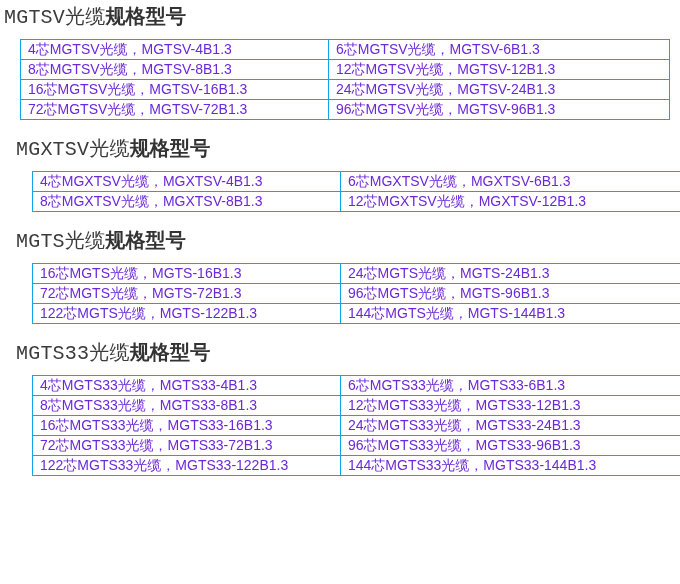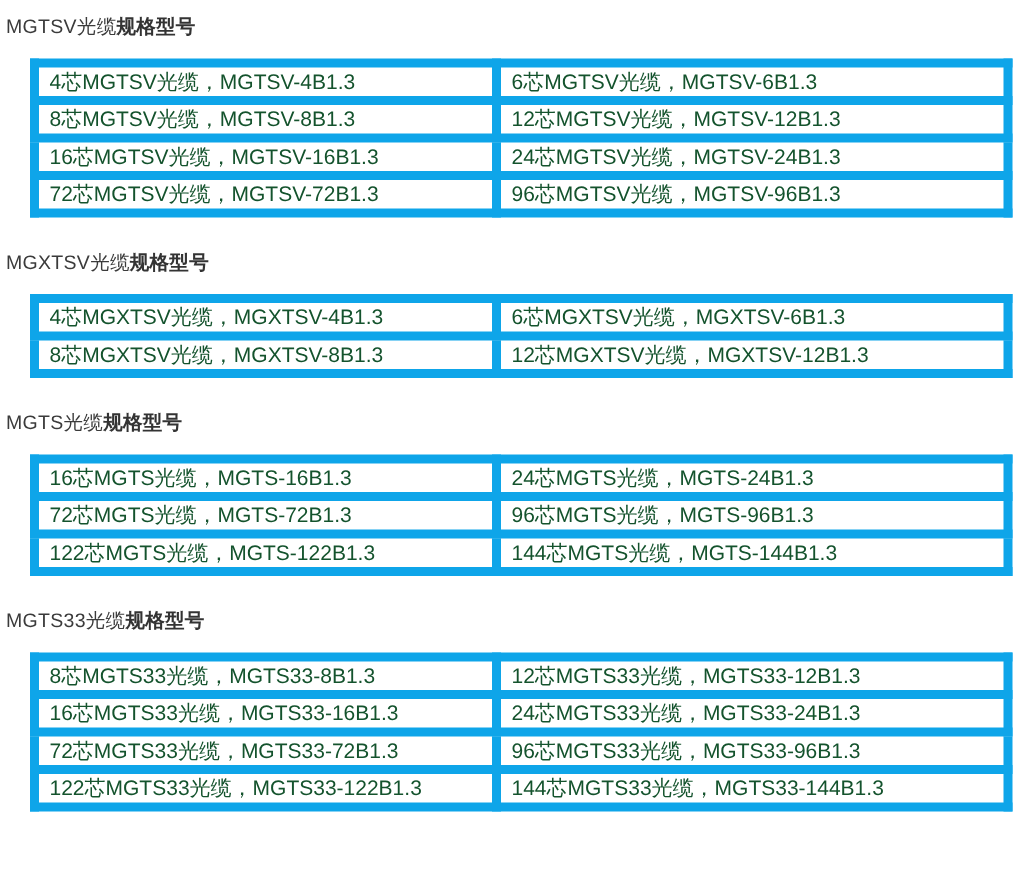--- a/index.html
+++ b/index.html
@@ -12,49 +12,51 @@
     width: 680px;
     height: 584px;
     overflow: hidden;
     box-sizing: border-box;
     padding: 8px 0 0 4px;
     background: #ffffff;
     font-family: "Liberation Sans", "DejaVu Sans", sans-serif;
   }
   .section + .section {
     margin-top: 20px;
+    margin-left: 12px;
   }
   .section-heading {
     margin: 0 0 12px 0;
-    font-size: 13px;
+    font-size: 20px;
     line-height: 19px;
     font-weight: 400;
     color: #3b3b3b;
     letter-spacing: 0.2px;
+    font-family: Liberation Mono, monospace;
   }
   .section-heading .bold-part {
     font-weight: 700;
     color: #333333;
   }
   table.spec-table {
     border-collapse: collapse;
     table-layout: fixed;
     margin-left: 16px;
     width: 649px;
     background: #ffffff;
   }
   table.spec-table col.col-left  { width: 308px; }
   table.spec-table col.col-right { width: 341px; }
   table.spec-table td {
-    border: 6px solid #0ea5e9;
+    border: 1px solid #0ea5e9;
     height: 19px;
     line-height: 19px;
     padding: 0 2px 0 7px;
     font-size: 14px;
-    color: #14532d;
+    color: #6d28d9;
     white-space: nowrap;
     overflow: hidden;
   }
 </style>
 </head>
 <body>
 
 <div class="page">
 
   <div class="section">
@@ -131,20 +133,24 @@
 
   <div class="section">
     <h2 class="section-heading"><span>MGTS33光缆</span><span class="bold-part">规格型号</span></h2>
     <table class="spec-table">
       <colgroup>
           <col class="col-left">
           <col class="col-right">
         </colgroup>
       <tbody>
           <tr>
+            <td>4芯MGTS33光缆，MGTS33-4B1.3</td>
+            <td>6芯MGTS33光缆，MGTS33-6B1.3</td>
+          </tr>
+          <tr>
             <td>8芯MGTS33光缆，MGTS33-8B1.3</td>
             <td>12芯MGTS33光缆，MGTS33-12B1.3</td>
           </tr>
           <tr>
             <td>16芯MGTS33光缆，MGTS33-16B1.3</td>
             <td>24芯MGTS33光缆，MGTS33-24B1.3</td>
           </tr>
           <tr>
             <td>72芯MGTS33光缆，MGTS33-72B1.3</td>
             <td>96芯MGTS33光缆，MGTS33-96B1.3</td>

